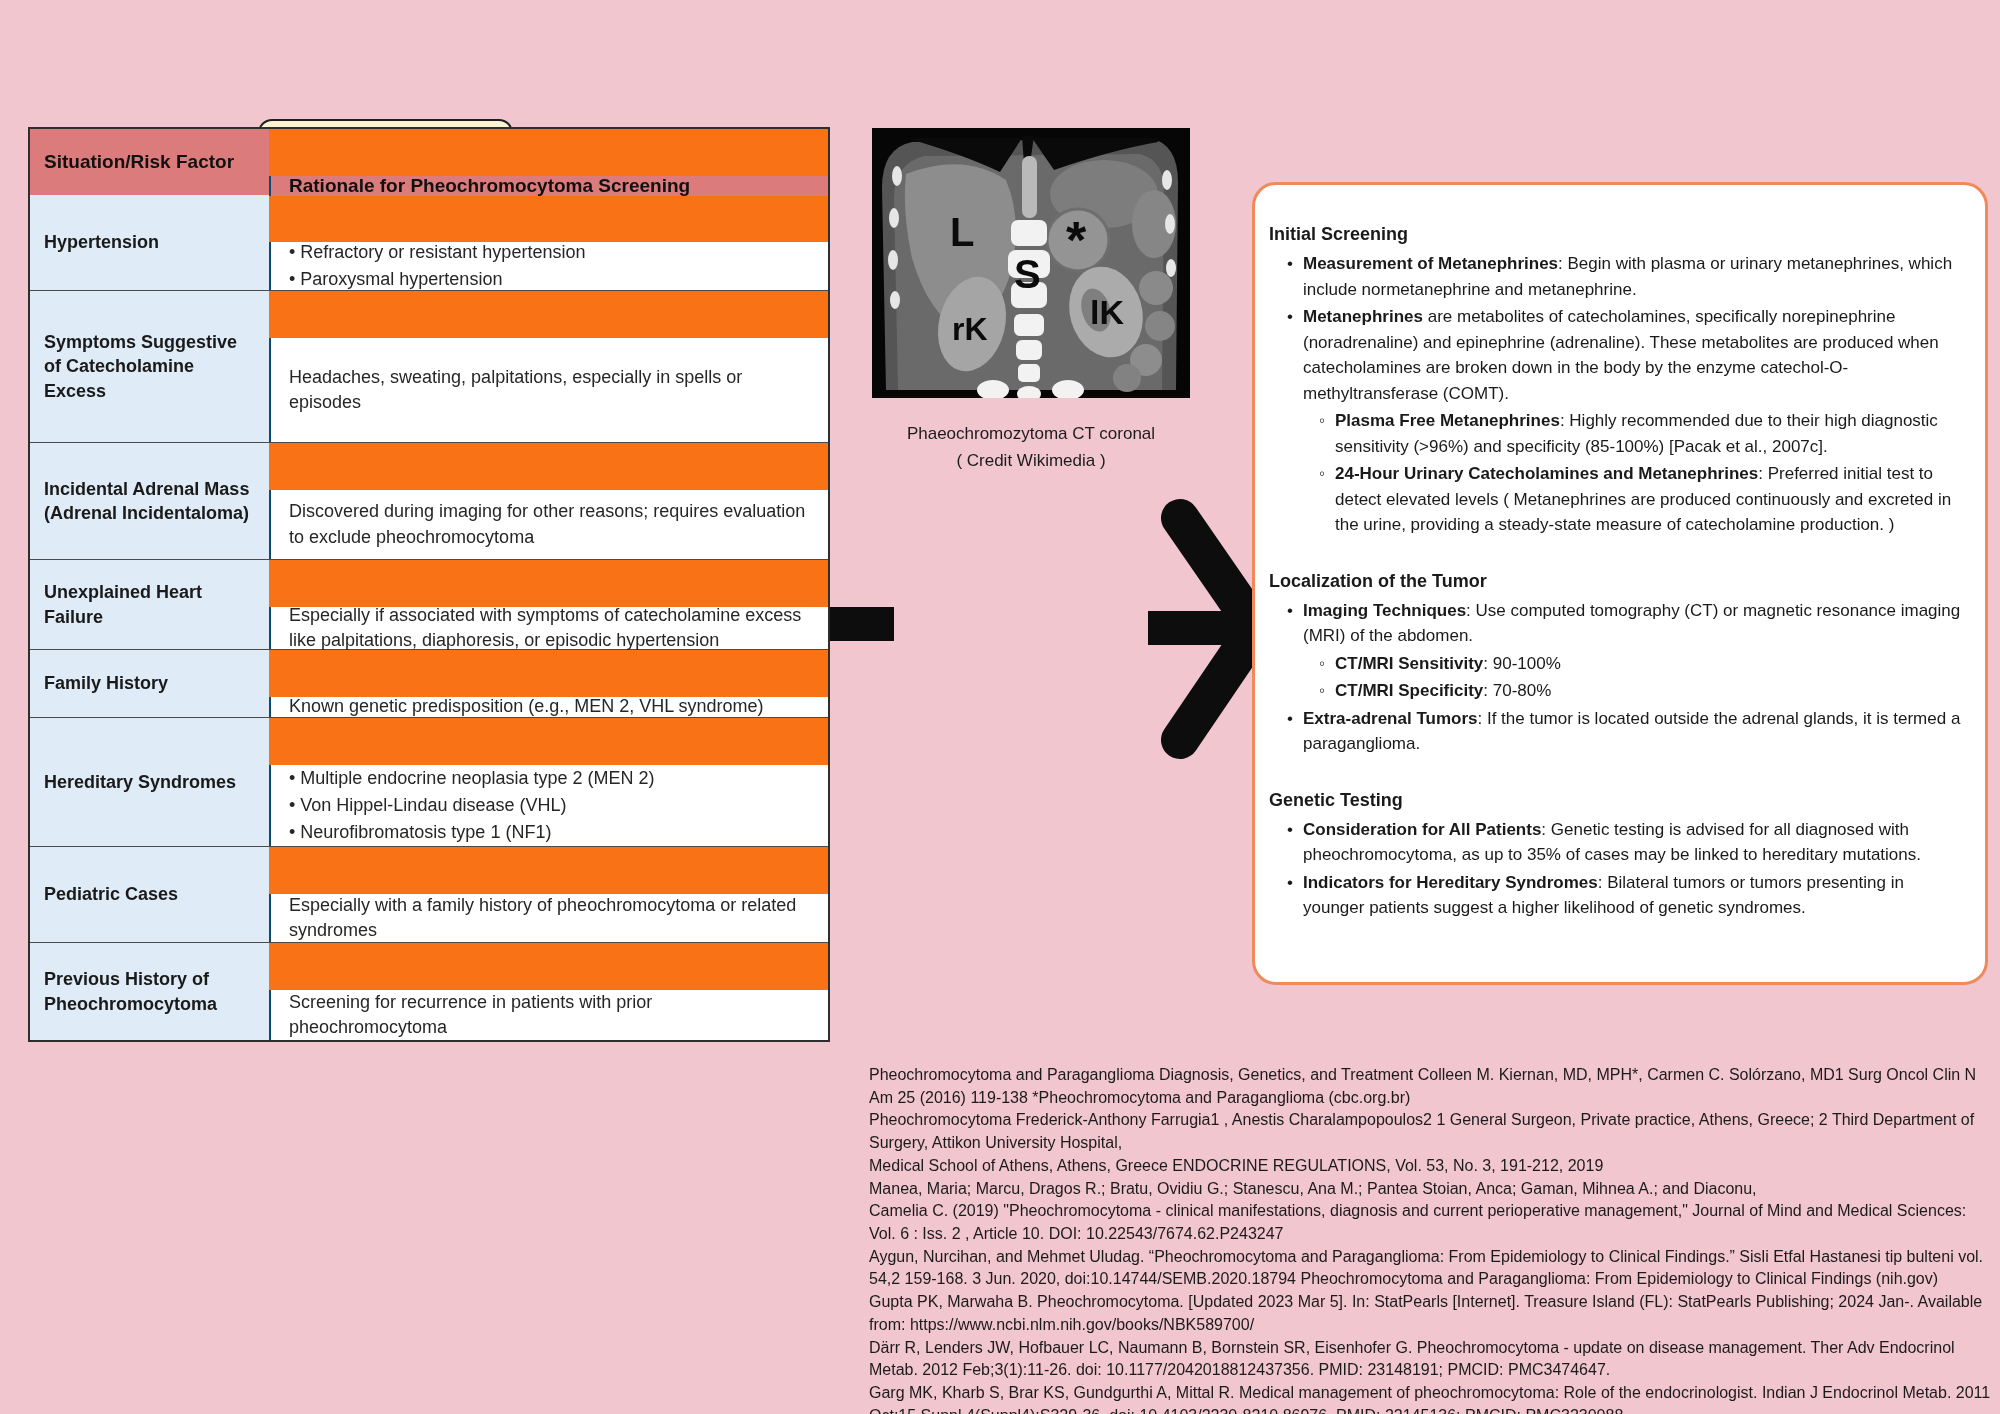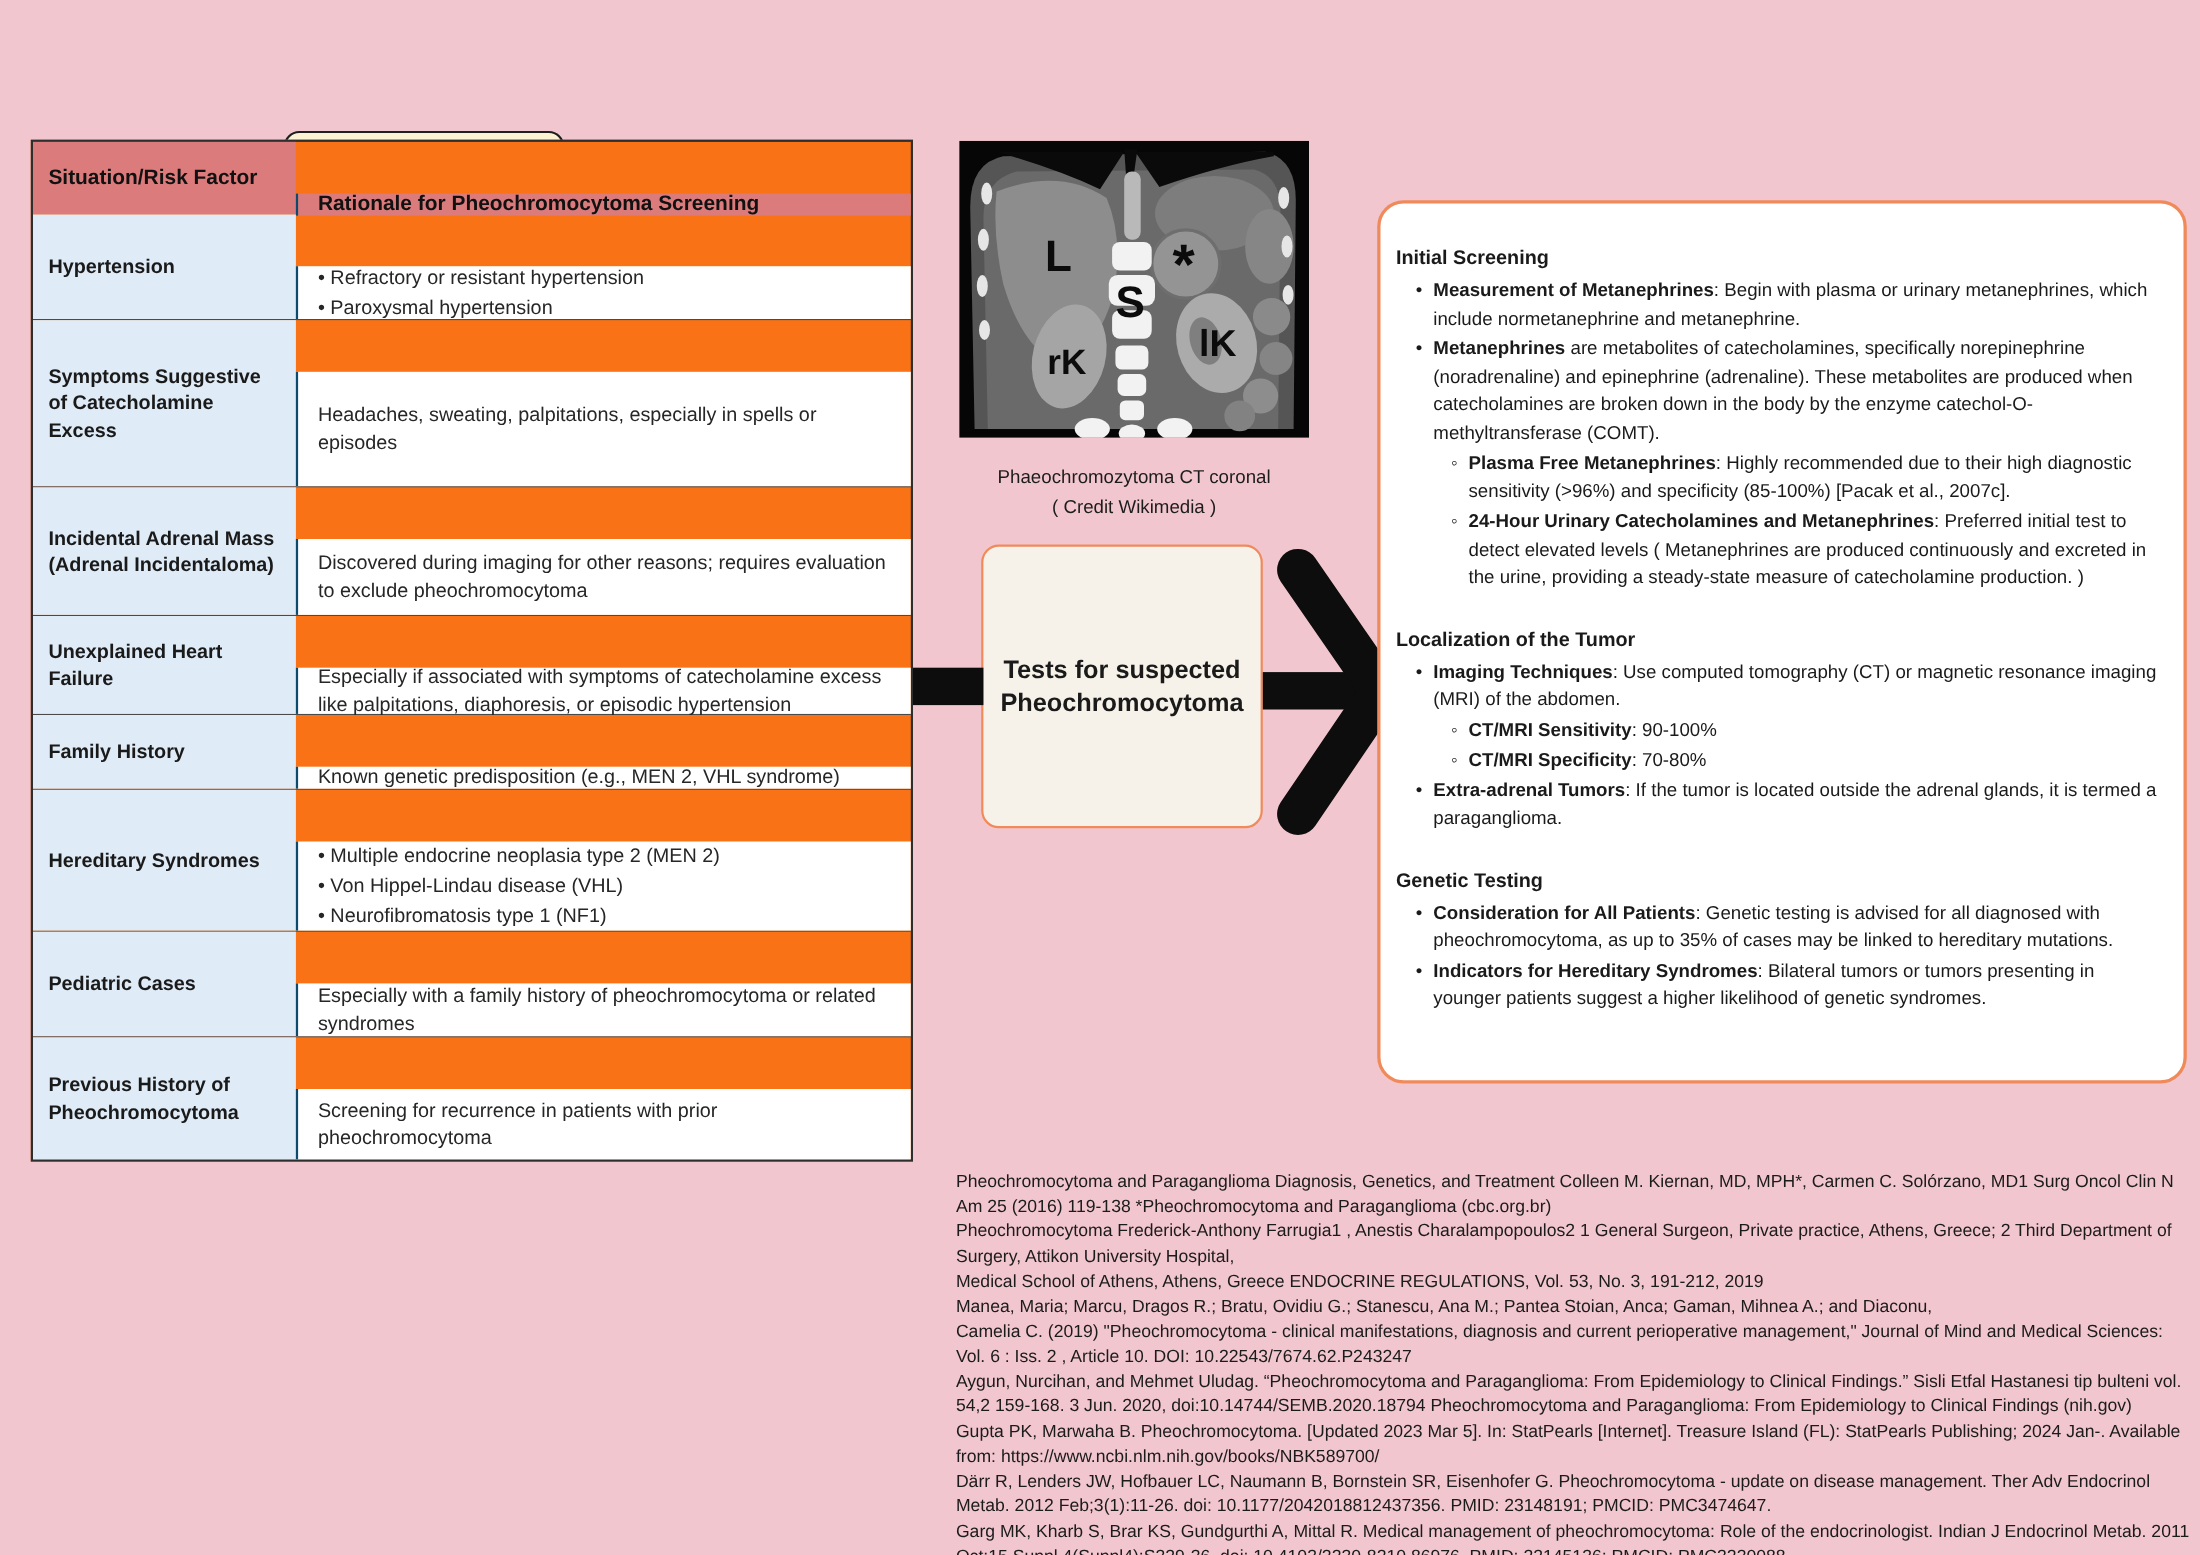--- a/index.html
+++ b/index.html
@@ -113,21 +113,21 @@
             <div class="line">• Von Hippel-Lindau disease (VHL)</div>
             <div class="line">• Neurofibromatosis type 1 (NF1)</div>
           </div>
         </div>
         <div class="tr" style="height: 96px;">
           <div class="td c1">Pediatric Cases</div>
           <div class="td c2">
             <div class="line">Especially with a family history of pheochromocytoma or related syndromes</div>
           </div>
         </div>
-        <div class="tr" style="height: 112px;">
+        <div class="tr" style="height: 98px;">
           <div class="td c1">Previous History of Pheochromocytoma</div>
           <div class="td c2">
             <div class="line">Screening for recurrence in patients with prior pheochromocytoma</div>
           </div>
         </div>
       </div>
   </div>
 
   <div class="ct">
     <svg width="318" height="270" viewBox="0 0 318 270" xmlns="http://www.w3.org/2000/svg">
@@ -184,23 +184,20 @@
         <text x="80" y="212" font-size="32">rK</text>
         <text x="218" y="196" font-size="34">lK</text>
       </g>
     </svg>
   </div>
   <div class="caption">
     <div>Phaeochromozytoma CT coronal</div>
     <div>( Credit Wikimedia )</div>
   </div>
 
-  <div class="testsBox">
-    <span>Tests for suspected Pheochromocytoma</span>
-  </div>
 
   <svg class="arrow" viewBox="0 0 480 290" xmlns="http://www.w3.org/2000/svg">
     <rect x="0" y="127" width="64" height="34" fill="#0d0d0d"></rect>
     <rect x="318" y="131" width="98" height="34" fill="#0d0d0d"></rect>
     <polyline points="350,38 426,148 350,260" fill="none" stroke="#0d0d0d" stroke-width="38" stroke-linecap="round" stroke-linejoin="round"></polyline>
   </svg>
 
   <div class="panel">
       <section class="psec">
         <div class="phead">Initial Screening</div>

